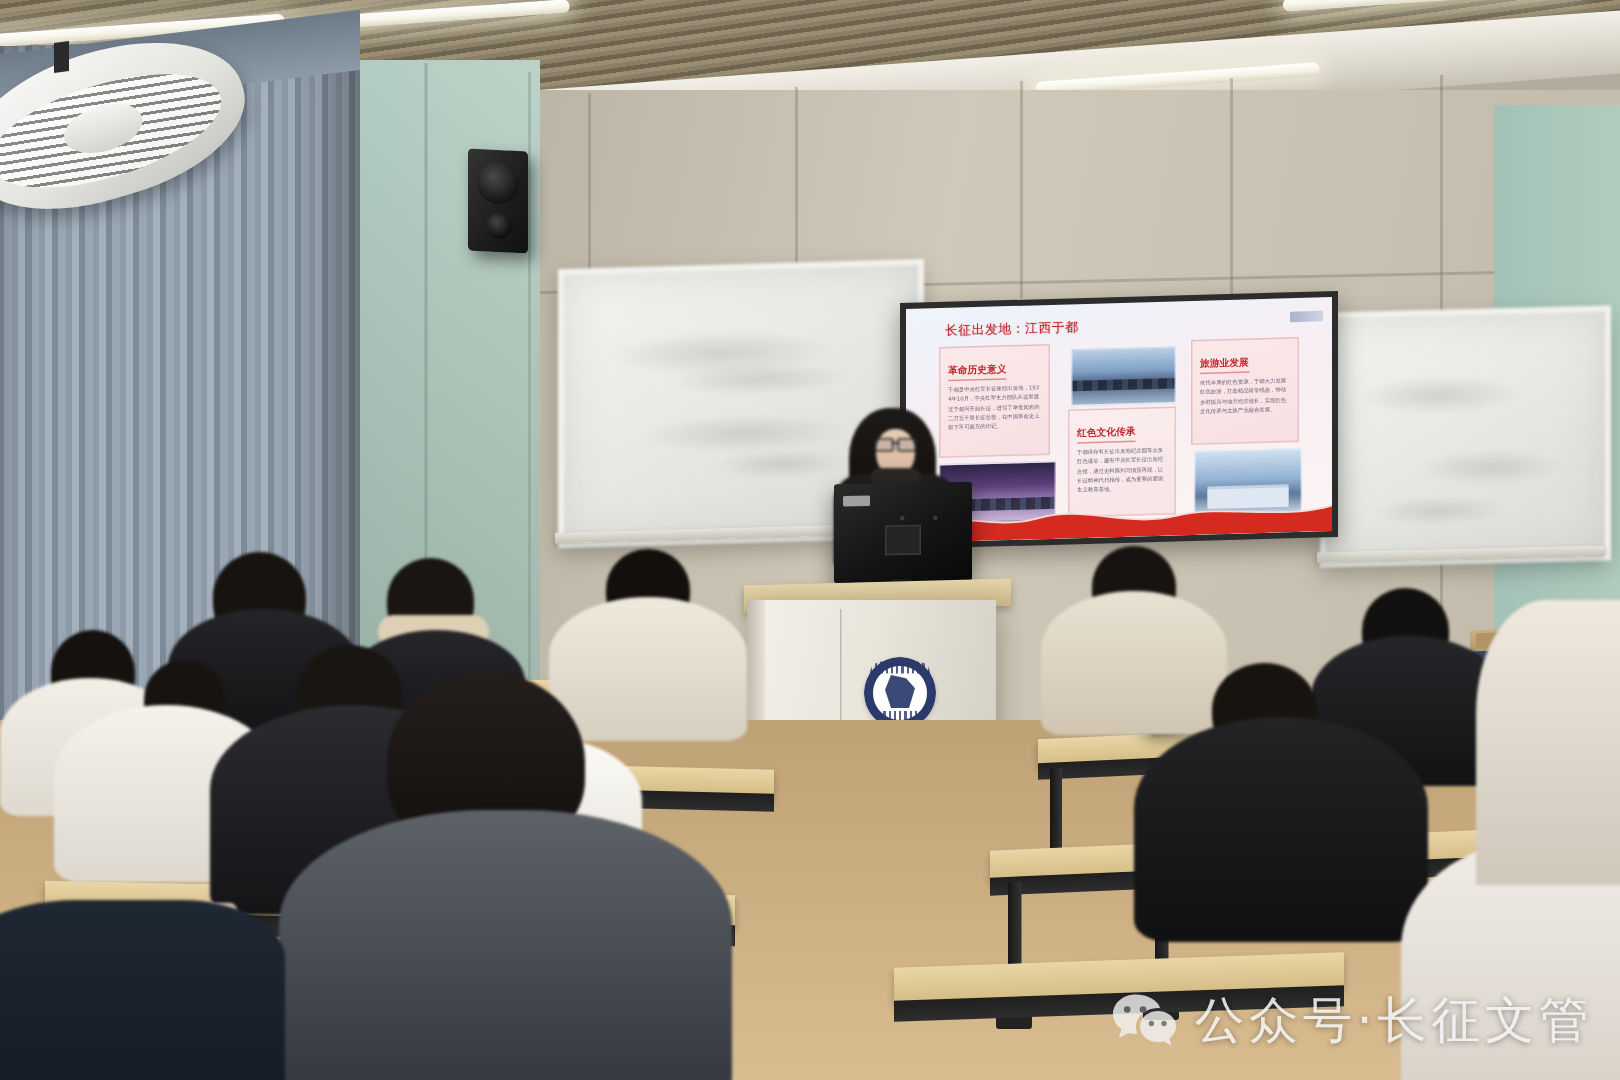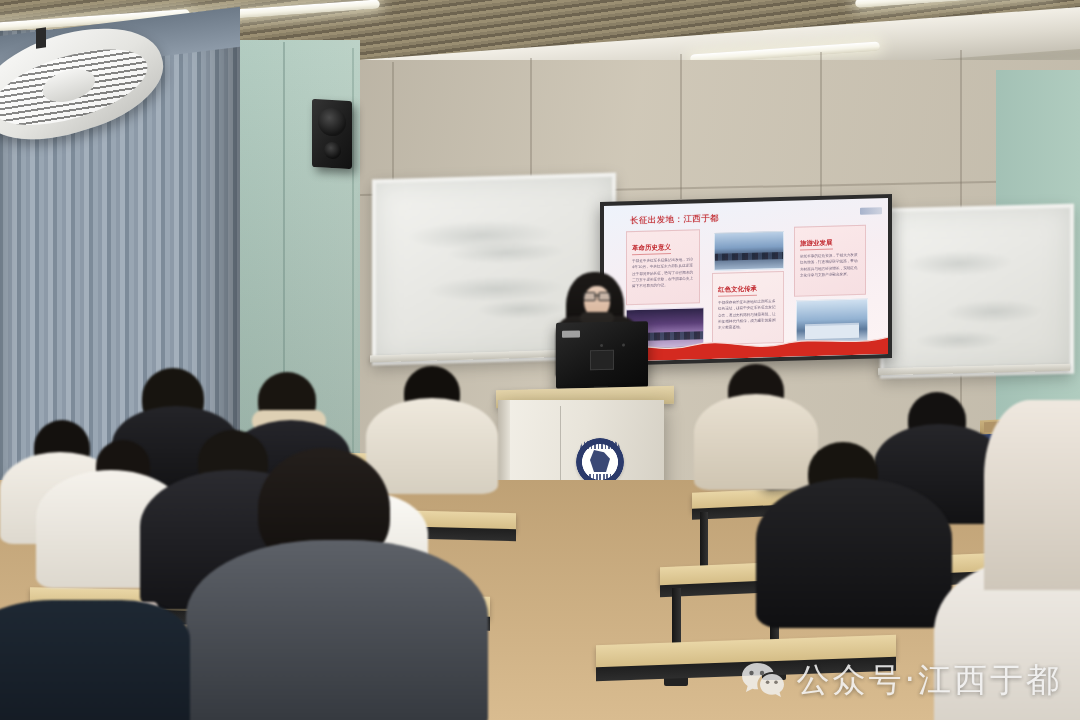--- a/index.html
+++ b/index.html
@@ -572,16 +572,16 @@
           <circle cx="10.5" cy="12" r="2.2" fill="#6e6e6e"></circle>
           <circle cx="21" cy="12" r="2.2" fill="#6e6e6e"></circle>
           <path d="M43,23.4 C43,17.6 37.6,13 31,13 C24.4,13 19,17.6 19,23.4
                    C19,29.2 24.4,33.8 31,33.8 C32.3,33.8 33.6,33.6 34.8,33.3
                    L39.9,36 L38.6,31.2 C41.3,29.4 43,26.6 43,23.4 Z"></path>
           <circle cx="26.6" cy="21.3" r="1.8" fill="#6e6e6e"></circle>
           <circle cx="35" cy="21.3" r="1.8" fill="#6e6e6e"></circle>
         </g>
       </svg>
     </div>
-    <div id="wm-text">公众号·江西于都</div>
+    <div id="wm-text">公众号·长征文管</div>
   </div>
 
 </div>
 
 </body></html>

